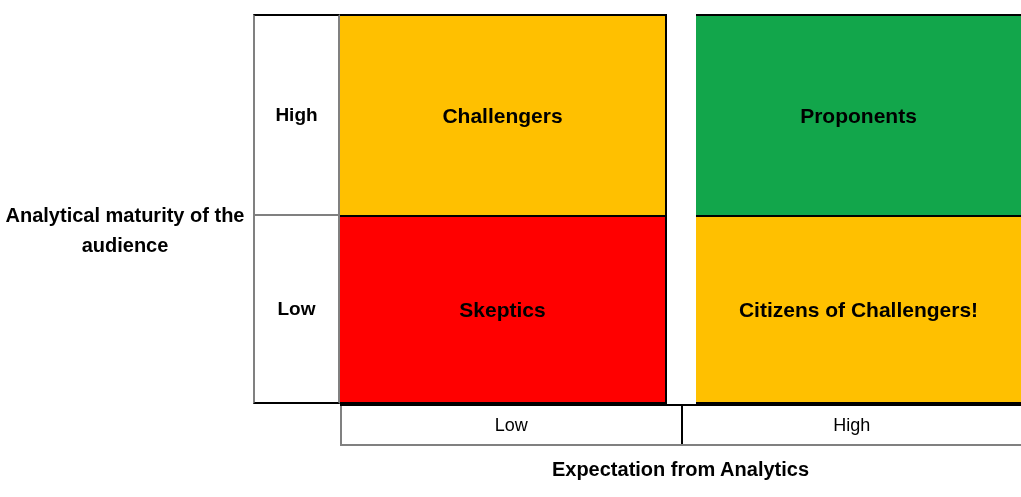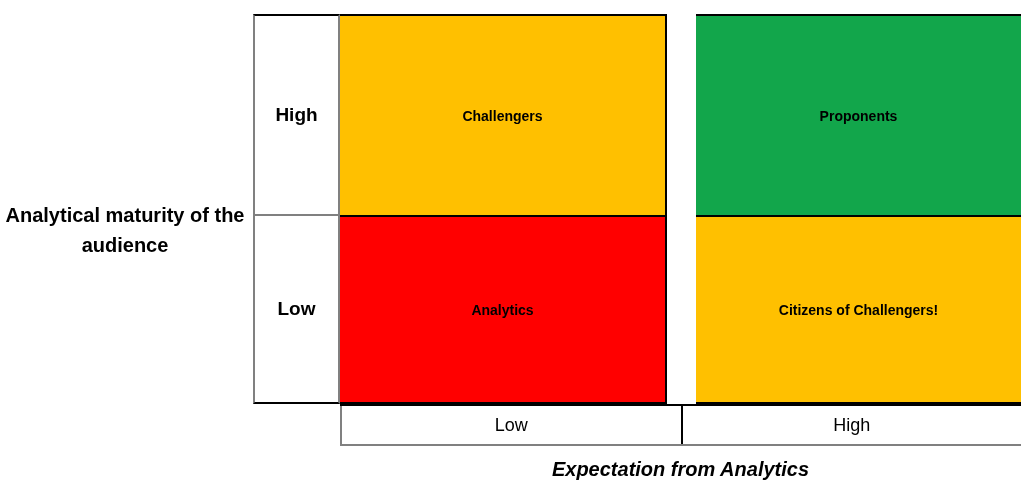--- a/index.html
+++ b/index.html
@@ -71,21 +71,21 @@
     border-bottom: 2px solid #000000;
   }
 
   
   .cell {
     flex: 1 1 0;
     box-sizing: border-box;
     display: flex;
     align-items: center;
     justify-content: center;
-    font-size: 14px;
+    font-size: 21px;
     font-weight: bold;
     color: #000000;
     text-align: center;
     border-top: 2px solid #000000;
     border-right: 2px solid #000000;
     border-bottom: 2px solid #000000;
   }
   #row-high .cell { border-bottom-width: 1px; }
   #row-low  .cell { border-top-width: 1px; }
   .cell:last-child { border-right: none; margin-left: 29px; }
@@ -119,39 +119,38 @@
   
   #x-axis-title {
     position: absolute;
     left: 340px;
     top: 458px;
     width: 681px;
     text-align: center;
     font-size: 20px;
     font-weight: bold;
     color: #000000;
-    font-style: italic;
   }
 </style>
 </head>
 <body>
 
 <div id="y-axis-title">Analytical maturity of the audience</div>
 
 <div id="matrix">
 
   <div class="row" id="row-high">
     <div class="row-label">High</div>
     <div class="cell" id="cell-challengers" style="background-color: rgb(255, 192, 0);">Challengers</div>
     <div class="cell" id="cell-proponents" style="background-color: rgb(18, 166, 75);">Proponents</div>
   </div>
 
   <div class="row" id="row-low">
     <div class="row-label">Low</div>
-    <div class="cell" id="cell-skeptics" style="background-color: rgb(255, 0, 0);">Analytics</div>
+    <div class="cell" id="cell-skeptics" style="background-color: rgb(255, 0, 0);">Skeptics</div>
     <div class="cell" id="cell-citizens" style="background-color: rgb(255, 192, 0);">Citizens of Challengers!</div>
   </div>
 
 </div>
 
 <div id="axis-row">
   <div class="axis-cell">Low</div>
   <div class="axis-cell">High</div>
 </div>
 

